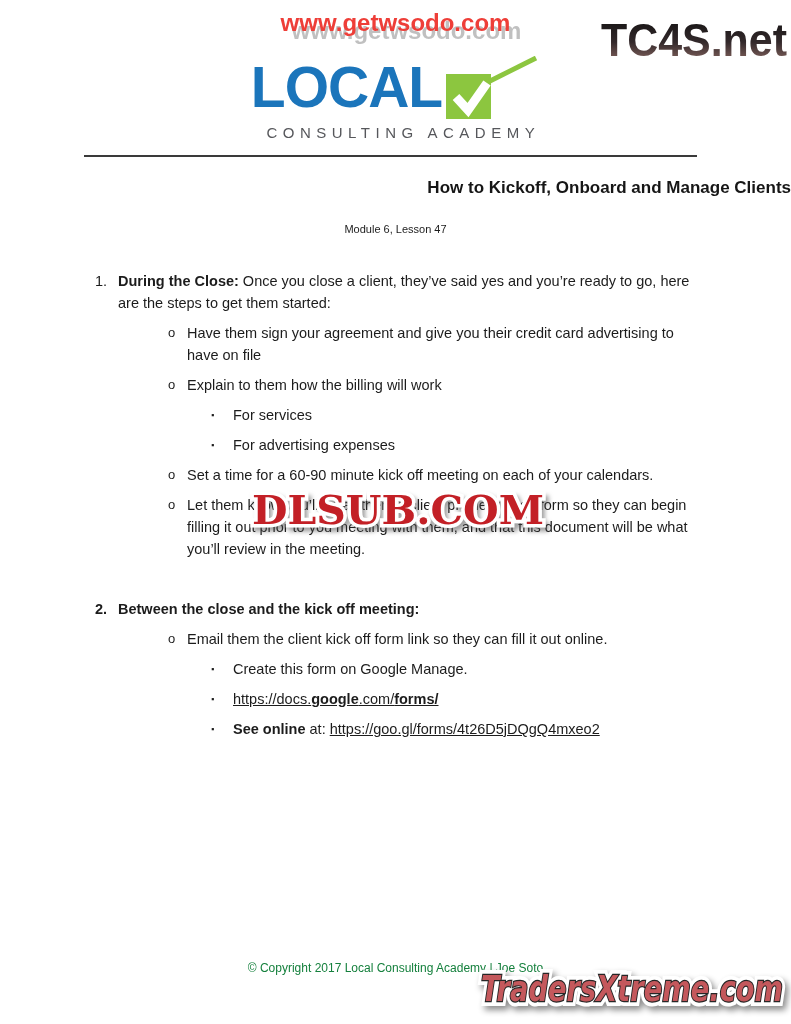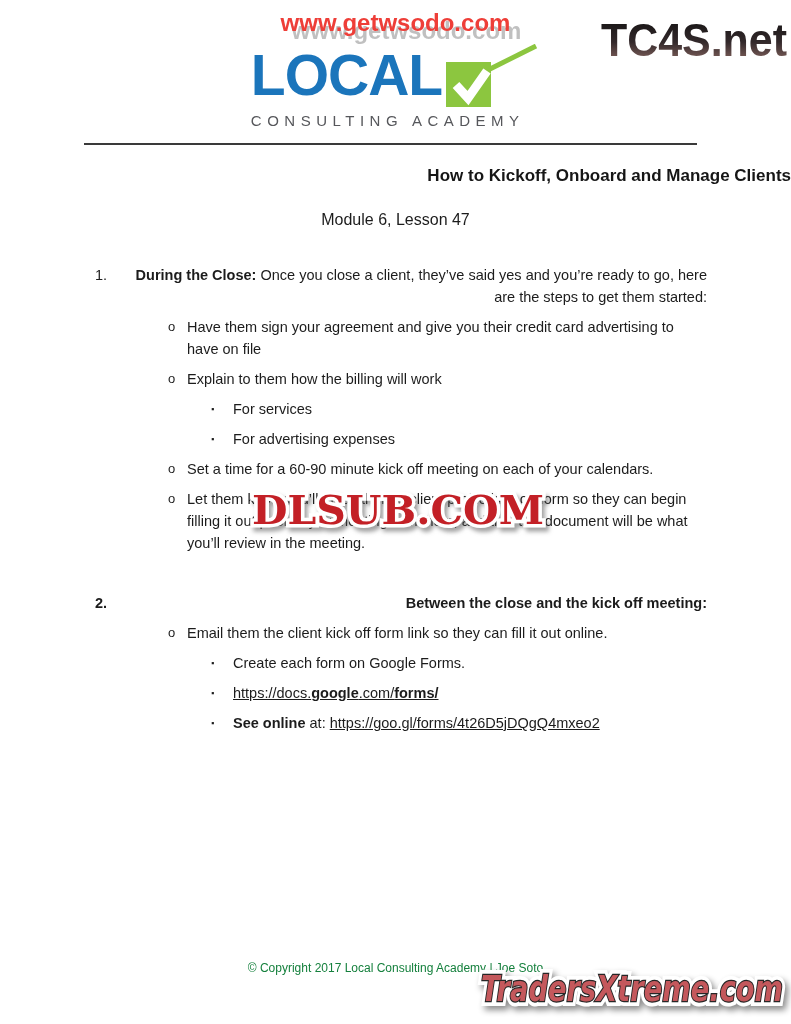--- a/index.html
+++ b/index.html
@@ -9,39 +9,39 @@
   
   .wm-getwsodo{position:absolute;top:9px;left:0;width:100%;text-align:center;
                font-size:24px;font-weight:bold;z-index:6;pointer-events:none;}
   .wm-getwsodo .wrap{position:relative;display:inline-block;}
   .wm-getwsodo .echo{position:absolute;left:11px;top:8px;color:#8e8e8e;opacity:.55;}
   .wm-getwsodo .red{position:relative;color:#ee3e38;}
   .wm-tc4s{position:absolute;top:14px;right:2px;z-index:6;}
   .tc4s-text{font-family:"Liberation Sans",sans-serif;font-weight:bold;font-size:47px;}
 
   
-  .logo{margin:44px auto 0;width:max-content;text-align:left;}
+  .logo{margin:56px auto 0;width:max-content;text-align:right;}
   .logo-top{display:flex;align-items:flex-start;justify-content:center;}
   .logo-word{font-size:57px;font-weight:bold;color:#1b75bb;line-height:62px;letter-spacing:-1px;}
   .logo-check{margin-left:4px;}
   .logo-tagline{margin-top:0px;font-size:15px;letter-spacing:5.5px;color:#56575b;}
 
   .rule{border:none;border-top:2px solid #3a3a3a;margin:14px 0 0 84px;width:613px;}
 
   .title{margin-top:21px;text-align:right;font-size:17px;font-weight:bold;color:#161616;}
-  .subtitle{margin-top:25px;text-align:center;font-size:16px;}
+  .subtitle{margin-top:25px;text-align:center;font-size:11px;}
   .process{margin:28px 0 0 95px;font-size:17.5px;font-style:italic;
            text-decoration:underline;color:#161616;}
 
   
   .content{margin-top:35px;font-size:14.5px;line-height:22px;color:#1c1c1c;}
   .b{font-weight:bold;}
   .num-item{display:flex;margin:0 84px 8px 95px;}
   .num-col{width:23px;flex:none;}
-  .num-body{flex:1;text-align:right;}
+  .num-body{flex:1;}
   .o-item{display:flex;margin:0 84px 8px 168px;}
   .o-col{width:19px;flex:none;font-size:13px;}
   .o-body{flex:1;}
   .sq-item{display:flex;margin:0 84px 8px 211px;}
   .sq-col{width:22px;flex:none;font-size:9px;}
   .sq-body{flex:1;}
   .gap2{margin-top:38px;}
   .u{text-decoration:underline;color:#1c1c1c;}
 
   
@@ -148,21 +148,21 @@
       <div class="num-body b">Between the close and the kick off meeting:</div>
     </div>
 
     <div class="o-item">
       <span class="o-col">o</span>
       <div class="o-body">Email them the client kick off form link so they can fill it out online.</div>
     </div>
 
     <div class="sq-item">
       <span class="sq-col">▪</span>
-      <div class="sq-body">Create each form on Google Forms.</div>
+      <div class="sq-body">Create this form on Google Manage.</div>
     </div>
 
     <div class="sq-item">
       <span class="sq-col">▪</span>
       <div class="sq-body">
         <span class="u"><span>https://docs.</span><span class="b">google</span><span>.com/</span><span class="b">forms/</span></span>
       </div>
     </div>
 
     <div class="sq-item">

